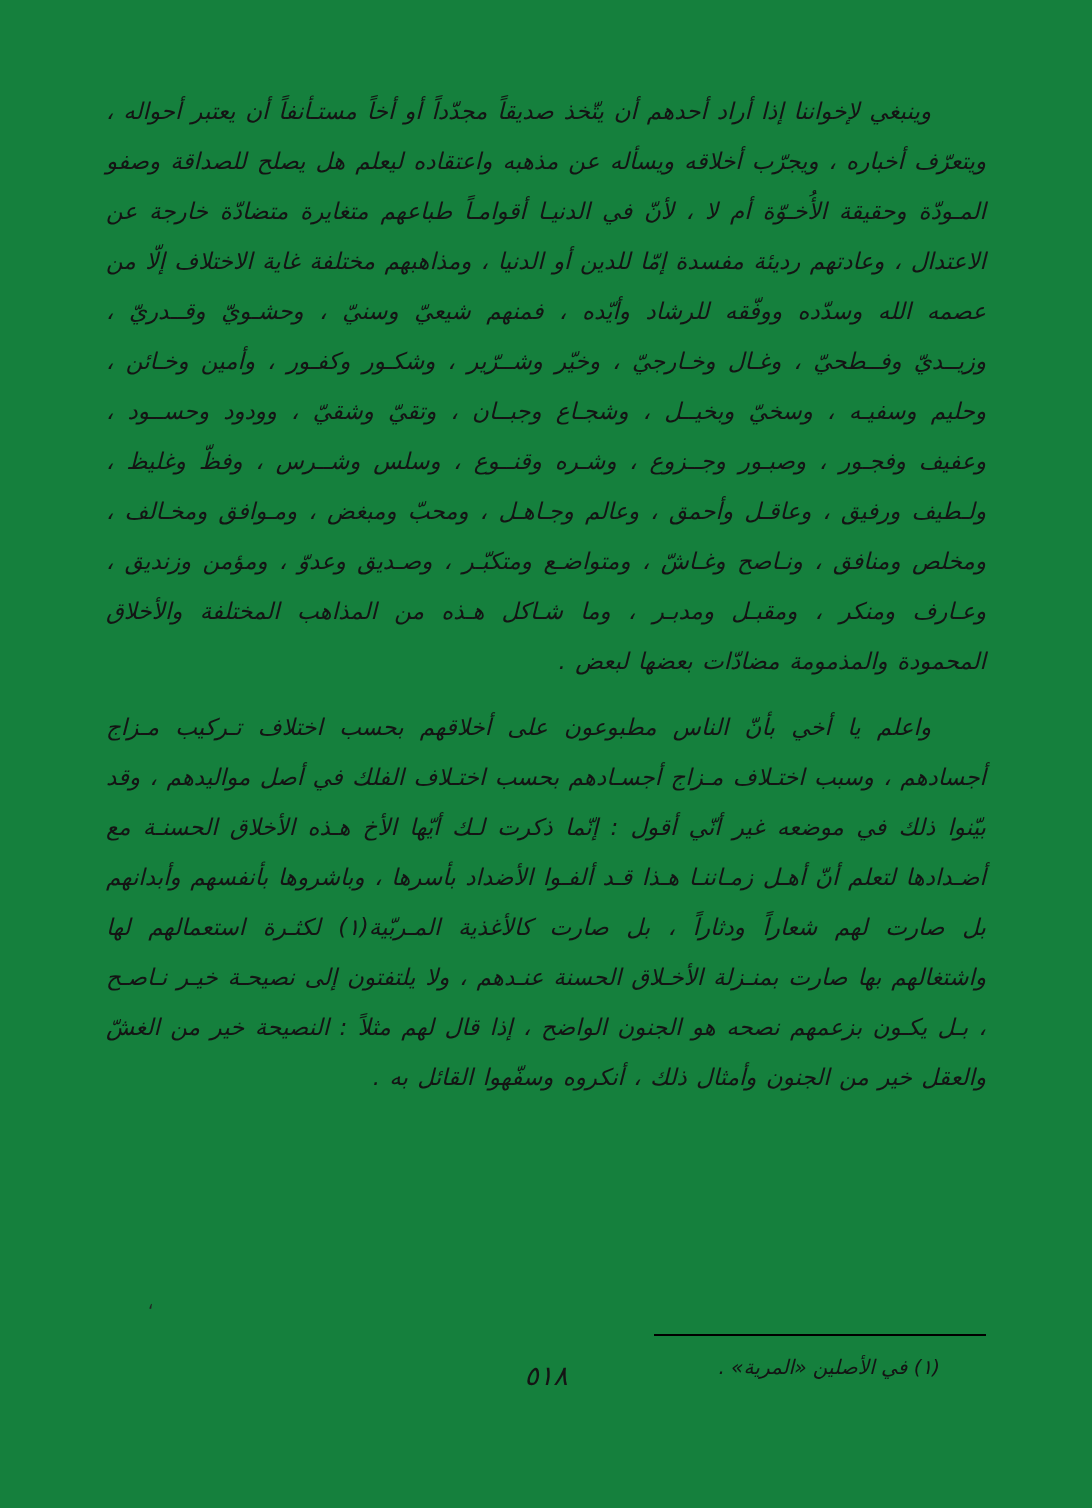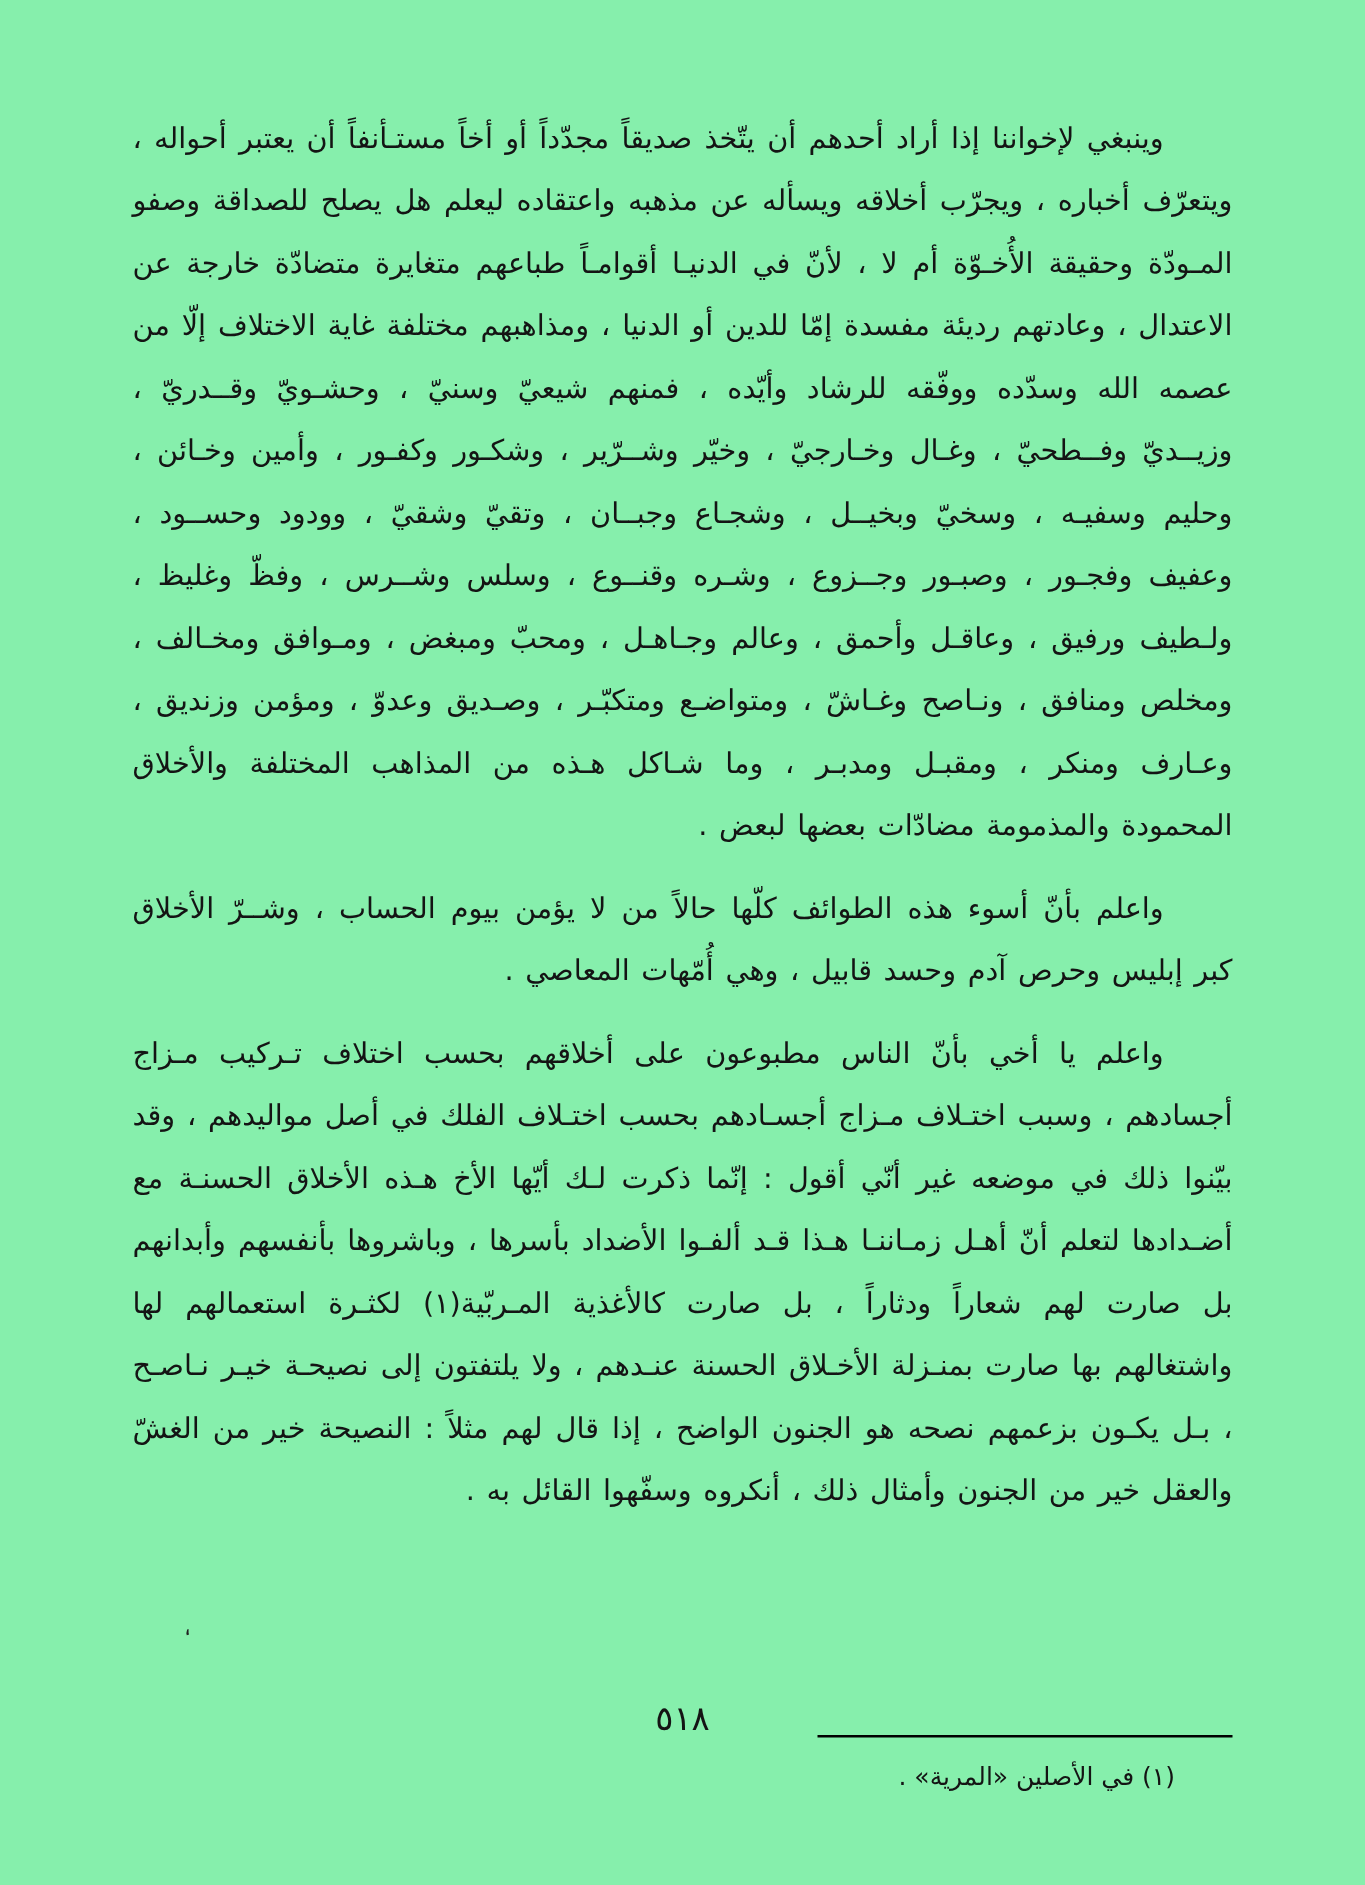--- a/index.html
+++ b/index.html
@@ -11,21 +11,22 @@
     height: 1508px;
     background: #ffffff;
     position: relative;
     font-family: "DejaVu Sans", sans-serif;
     color: #141414;
     overflow: hidden;
   }
   .page {
     position: absolute;
     inset: 0;
-    background: #86efac;
+    background: #15803d;
+    font-style: italic;
   }
   .text-block {
     position: absolute;
     top: 86px;
     right: 106px;
     left: 106px;
     direction: rtl;
   }
   .para {
     margin: 0;
@@ -41,21 +42,21 @@
   .stray-mark {
     position: absolute;
     left: 146px;
     top: 1292px;
     font-size: 18px;
     color: #222;
     transform: rotate(-15deg);
   }
   .footnote-area {
     position: absolute;
-    top: 1388px;
+    top: 1334px;
     right: 106px;
     width: 332px;
     border-top: 2px solid #000;
     direction: rtl;
   }
   .footnote {
     margin: 0;
     padding: 16px 46px 0 0;
     font-size: 20px;
     line-height: 30px;
@@ -72,21 +73,20 @@
     direction: rtl;
   }
 </style>
 </head>
 <body>
 
 <div class="page">
 
   <main class="text-block">
     <p class="para">وينبغي لإخواننا إذا أراد أحدهم أن يتّخذ صديقاً مجدّداً أو أخاً مستـأنفاً أن يعتبر أحواله ، ويتعرّف أخباره ، ويجرّب أخلاقه ويسأله عن مذهبه واعتقاده ليعلم هل يصلح للصداقة وصفو المـودّة وحقيقة الأُخـوّة أم لا ، لأنّ في الدنيـا أقوامـاً طباعهم متغايرة متضادّة خارجة عن الاعتدال ، وعادتهم رديئة مفسدة إمّا للدين أو الدنيا ، ومذاهبهم مختلفة غاية الاختلاف إلّا من عصمه الله وسدّده ووفّقه للرشاد وأيّده ، فمنهم شيعيّ وسنيّ ، وحشـويّ وقــدريّ ، وزيــديّ وفــطحيّ ، وغـال وخـارجيّ ، وخيّر وشــرّير ، وشكـور وكفـور ، وأمين وخـائن ، وحليم وسفيـه ، وسخيّ وبخيــل ، وشجـاع وجبــان ، وتقيّ وشقيّ ، وودود وحســود ، وعفيف وفجـور ، وصبـور وجــزوع ، وشـره وقنــوع ، وسلس وشــرس ، وفظّ وغليظ ، ولـطيف ورفيق ، وعاقـل وأحمق ، وعالم وجـاهـل ، ومحبّ ومبغض ، ومـوافق ومخـالف ، ومخلص ومنافق ، ونـاصح وغـاشّ ، ومتواضـع ومتكبّـر ، وصـديق وعدوّ ، ومؤمن وزنديق ، وعـارف ومنكر ، ومقبـل ومدبـر ، وما شـاكل هـذه من المذاهب المختلفة والأخلاق المحمودة والمذمومة مضادّات بعضها لبعض .</p>
-    <p class="para">واعلم بأنّ أسوء هذه الطوائف كلّها حالاً من لا يؤمن بيوم الحساب ، وشــرّ الأخلاق كبر إبليس وحرص آدم وحسد قابيل ، وهي أُمّهات المعاصي .</p>
     <p class="para">واعلم يا أخي بأنّ الناس مطبوعون على أخلاقهم بحسب اختلاف تـركيب مـزاج أجسادهم ، وسبب اختـلاف مـزاج أجسـادهم بحسب اختـلاف الفلك في أصل مواليدهم ، وقد بيّنوا ذلك في موضعه غير أنّي أقول : إنّما ذكرت لـك أيّها الأخ هـذه الأخلاق الحسنـة مع أضـدادها لتعلم أنّ أهـل زمـاننـا هـذا قـد ألفـوا الأضداد بأسرها ، وباشروها بأنفسهم وأبدانهم بل صارت لهم شعاراً ودثاراً ، بل صارت كالأغذية المـربّية(١) لكثـرة استعمالهم لها واشتغالهم بها صارت بمنـزلة الأخـلاق الحسنة عنـدهم ، ولا يلتفتون إلى نصيحـة خيـر نـاصـح ، بـل يكـون بزعمهم نصحه هو الجنون الواضح ، إذا قال لهم مثلاً : النصيحة خير من الغشّ والعقل خير من الجنون وأمثال ذلك ، أنكروه وسفّهوا القائل به .</p>
   </main>
 
   <span class="stray-mark">،</span>
 
   <footer>
     <div class="footnote-area">
       <p class="footnote">(١) في الأصلين «المرية» .</p>
     </div>
     <div class="page-number">٥١٨</div>

